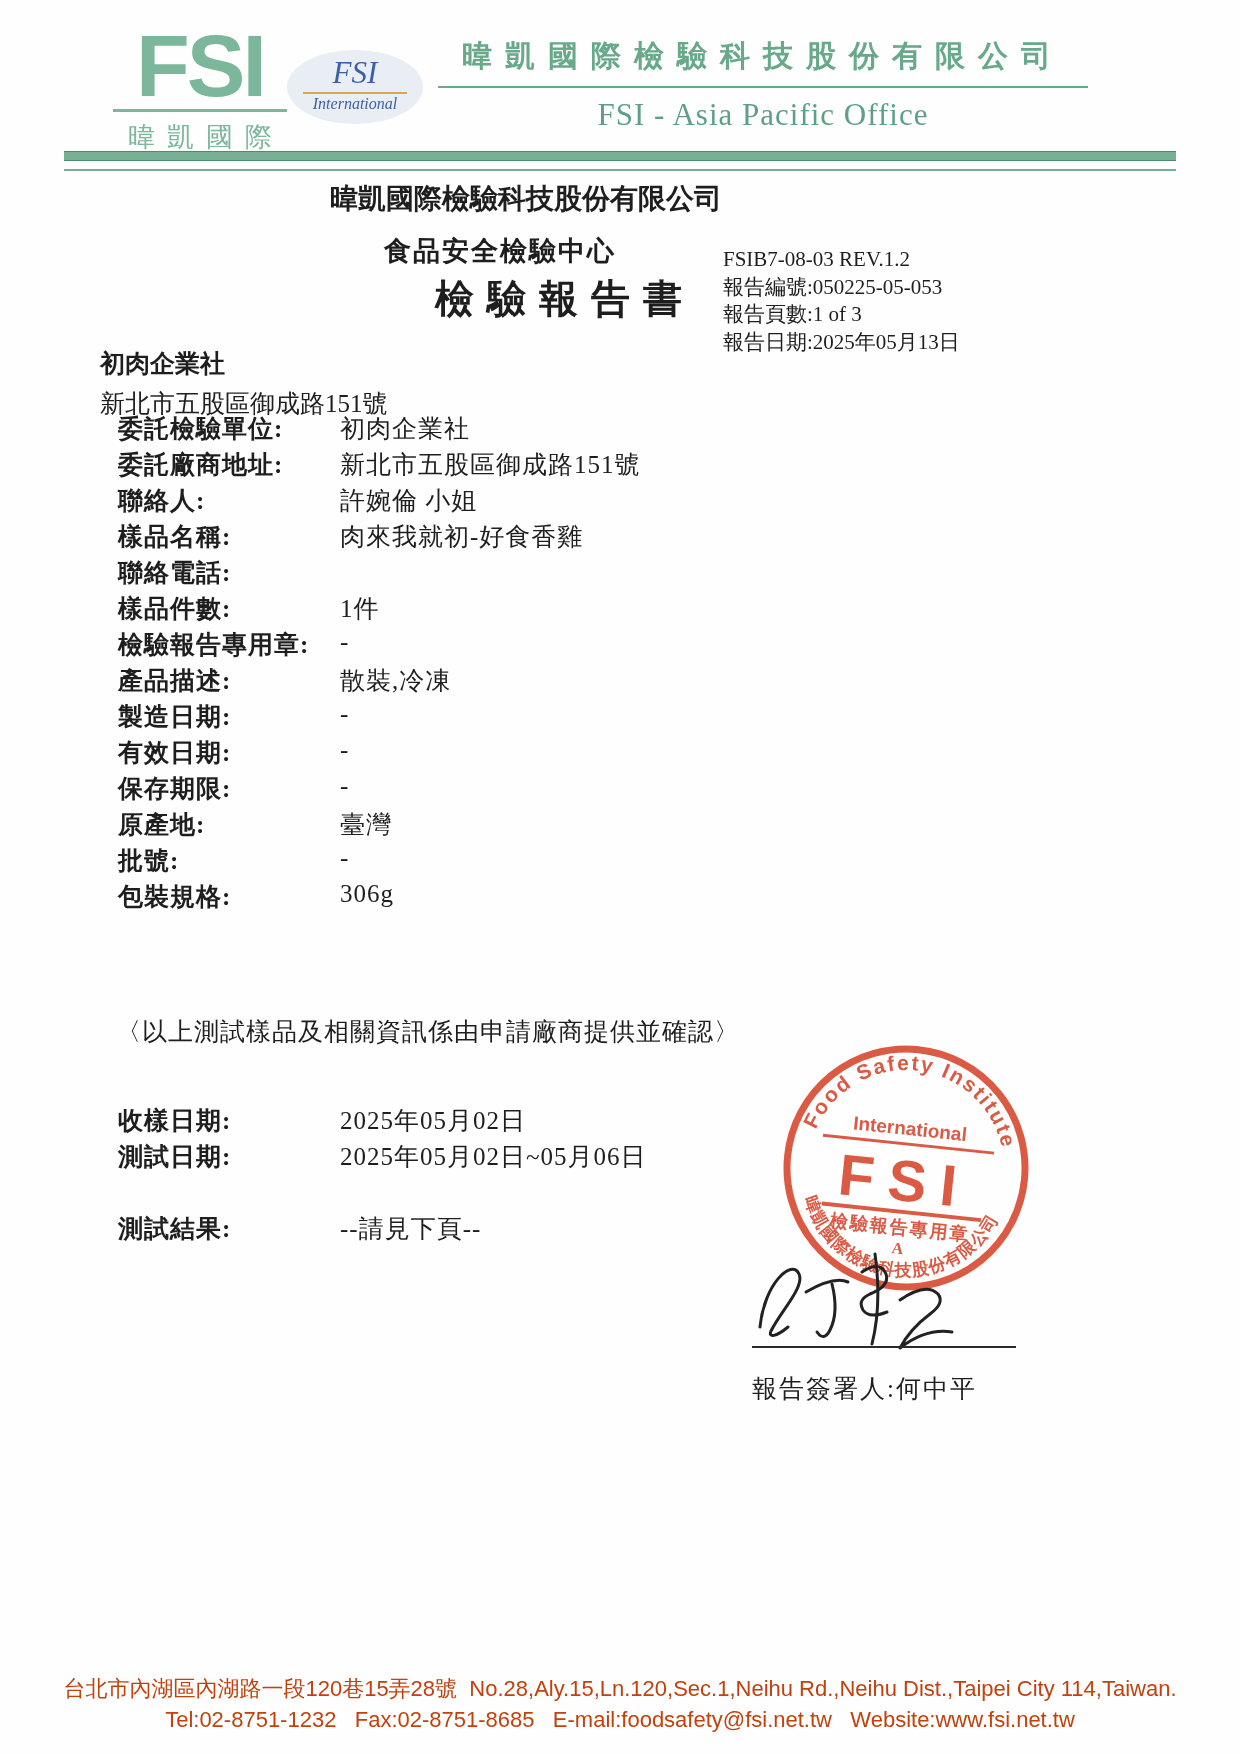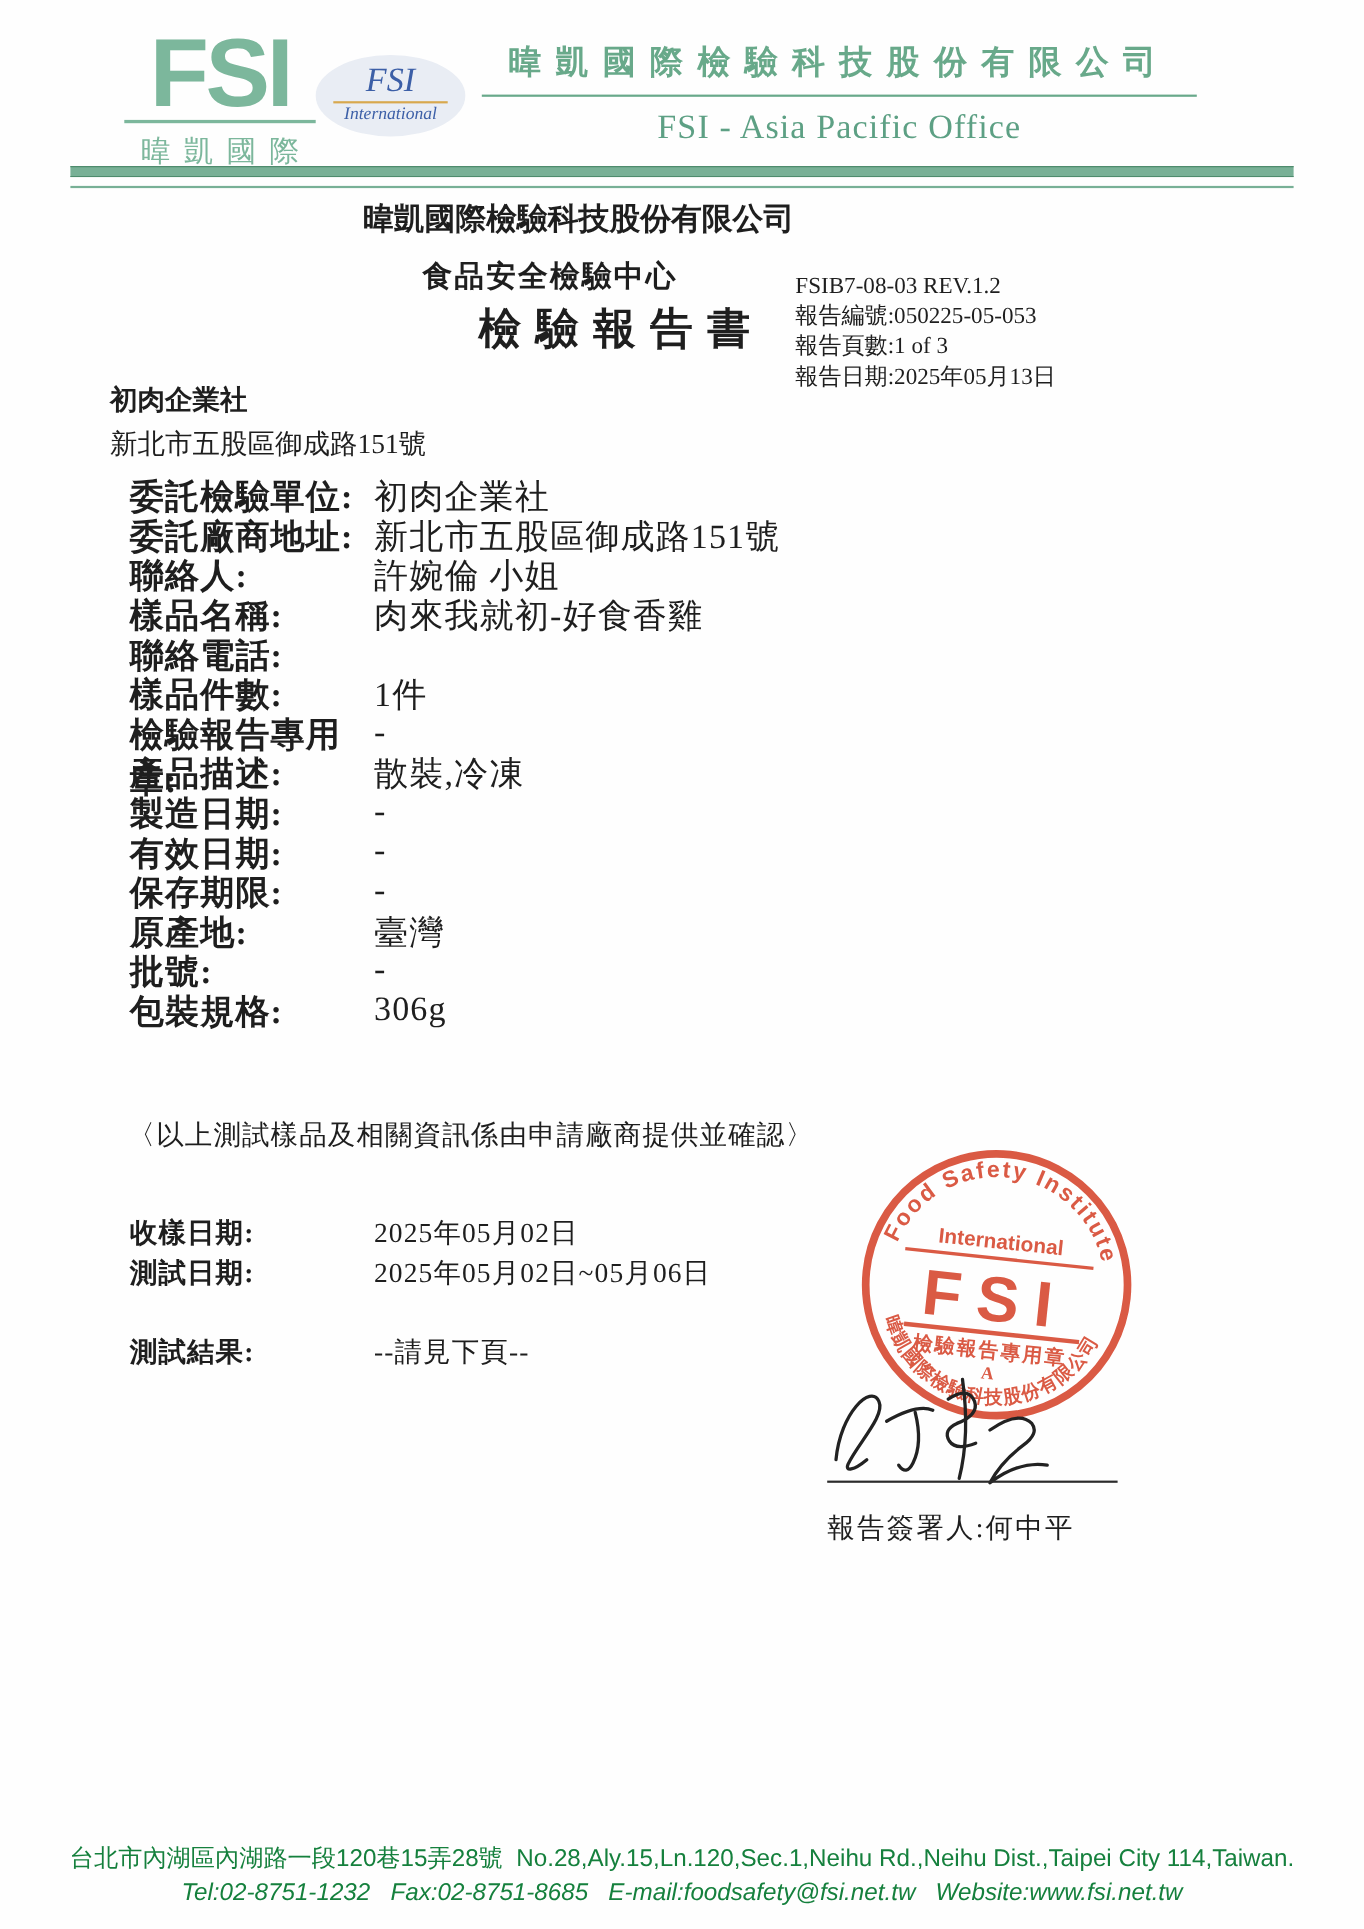--- a/index.html
+++ b/index.html
@@ -29,38 +29,38 @@
   .title-co     { position:absolute; left:330px; top:180px; width:360px; text-align:center;
                   font-size:28px; font-weight:bold; white-space:nowrap; }
   .title-center { position:absolute; left:330px; top:233px; width:340px; text-align:center;
                   font-size:27px; font-weight:bold; letter-spacing:2px; }
   .title-report { position:absolute; left:395px; top:272px; width:340px; text-align:center;
                   font-size:39px; font-weight:bold; letter-spacing:13px; white-space:nowrap; }
   .report-info  { position:absolute; left:723px; top:246px; font-size:21px; line-height:27.5px; }
   
   .client { position:absolute; left:100px; top:347px; font-size:25px; }
   .client-name { font-weight:bold; margin-bottom:7px; }
-  .fields { position:absolute; left:118px; top:431px; font-size:31px; }
+  .fields { position:absolute; left:118px; top:412px; font-size:25px; }
   .frow  { display:flex; height:36px; }
   .flabel { width:222px; font-weight:bold; letter-spacing:1px; flex:none; }
   .fvalue { letter-spacing:1px; }
   .note { position:absolute; left:116px; top:1015px; font-size:25px; letter-spacing:1px; }
   .dates  { position:absolute; left:118px; top:1104px; font-size:25px; }
   .result { position:absolute; left:118px; top:1212px; font-size:25px; display:flex; }
   
   .stamp { position:absolute; left:778px; top:1040px; width:256px; height:256px; opacity:0.93; }
   .signature { position:absolute; left:742px; top:1232px; width:235px; height:135px; }
   .sig-line { position:absolute; left:752px; top:1346px; width:264px; height:2px; background:#2b2b2b; }
   .signer { position:absolute; left:752px; top:1372px; font-size:25px; letter-spacing:2px; font-weight:normal; }
   
   .footer-disclaimer { position:absolute; left:74px; top:1626px; font-size:25px; color:#58836f; letter-spacing:2px; }
   .footer-addr, .footer-contact { position:absolute; left:0; width:1240px; text-align:center;
-    font-family:"Liberation Sans",sans-serif; color:#15803d; white-space:pre-wrap; }
+    font-family:"Liberation Sans",sans-serif; color:#c2410c; white-space:pre-wrap; }
   .footer-addr { top:1674px; font-size:22px; }
-  .footer-contact { top:1707px; font-size:22px;font-style:italic; }
+  .footer-contact { top:1707px; font-size:22px; }
 </style>
 </head>
 <body>
 
 <div class="page">
 
   <div class="logo">
     <div class="logo-fsi">FSI</div>
     <div class="logo-sub">暐凱國際</div>
   </div>

